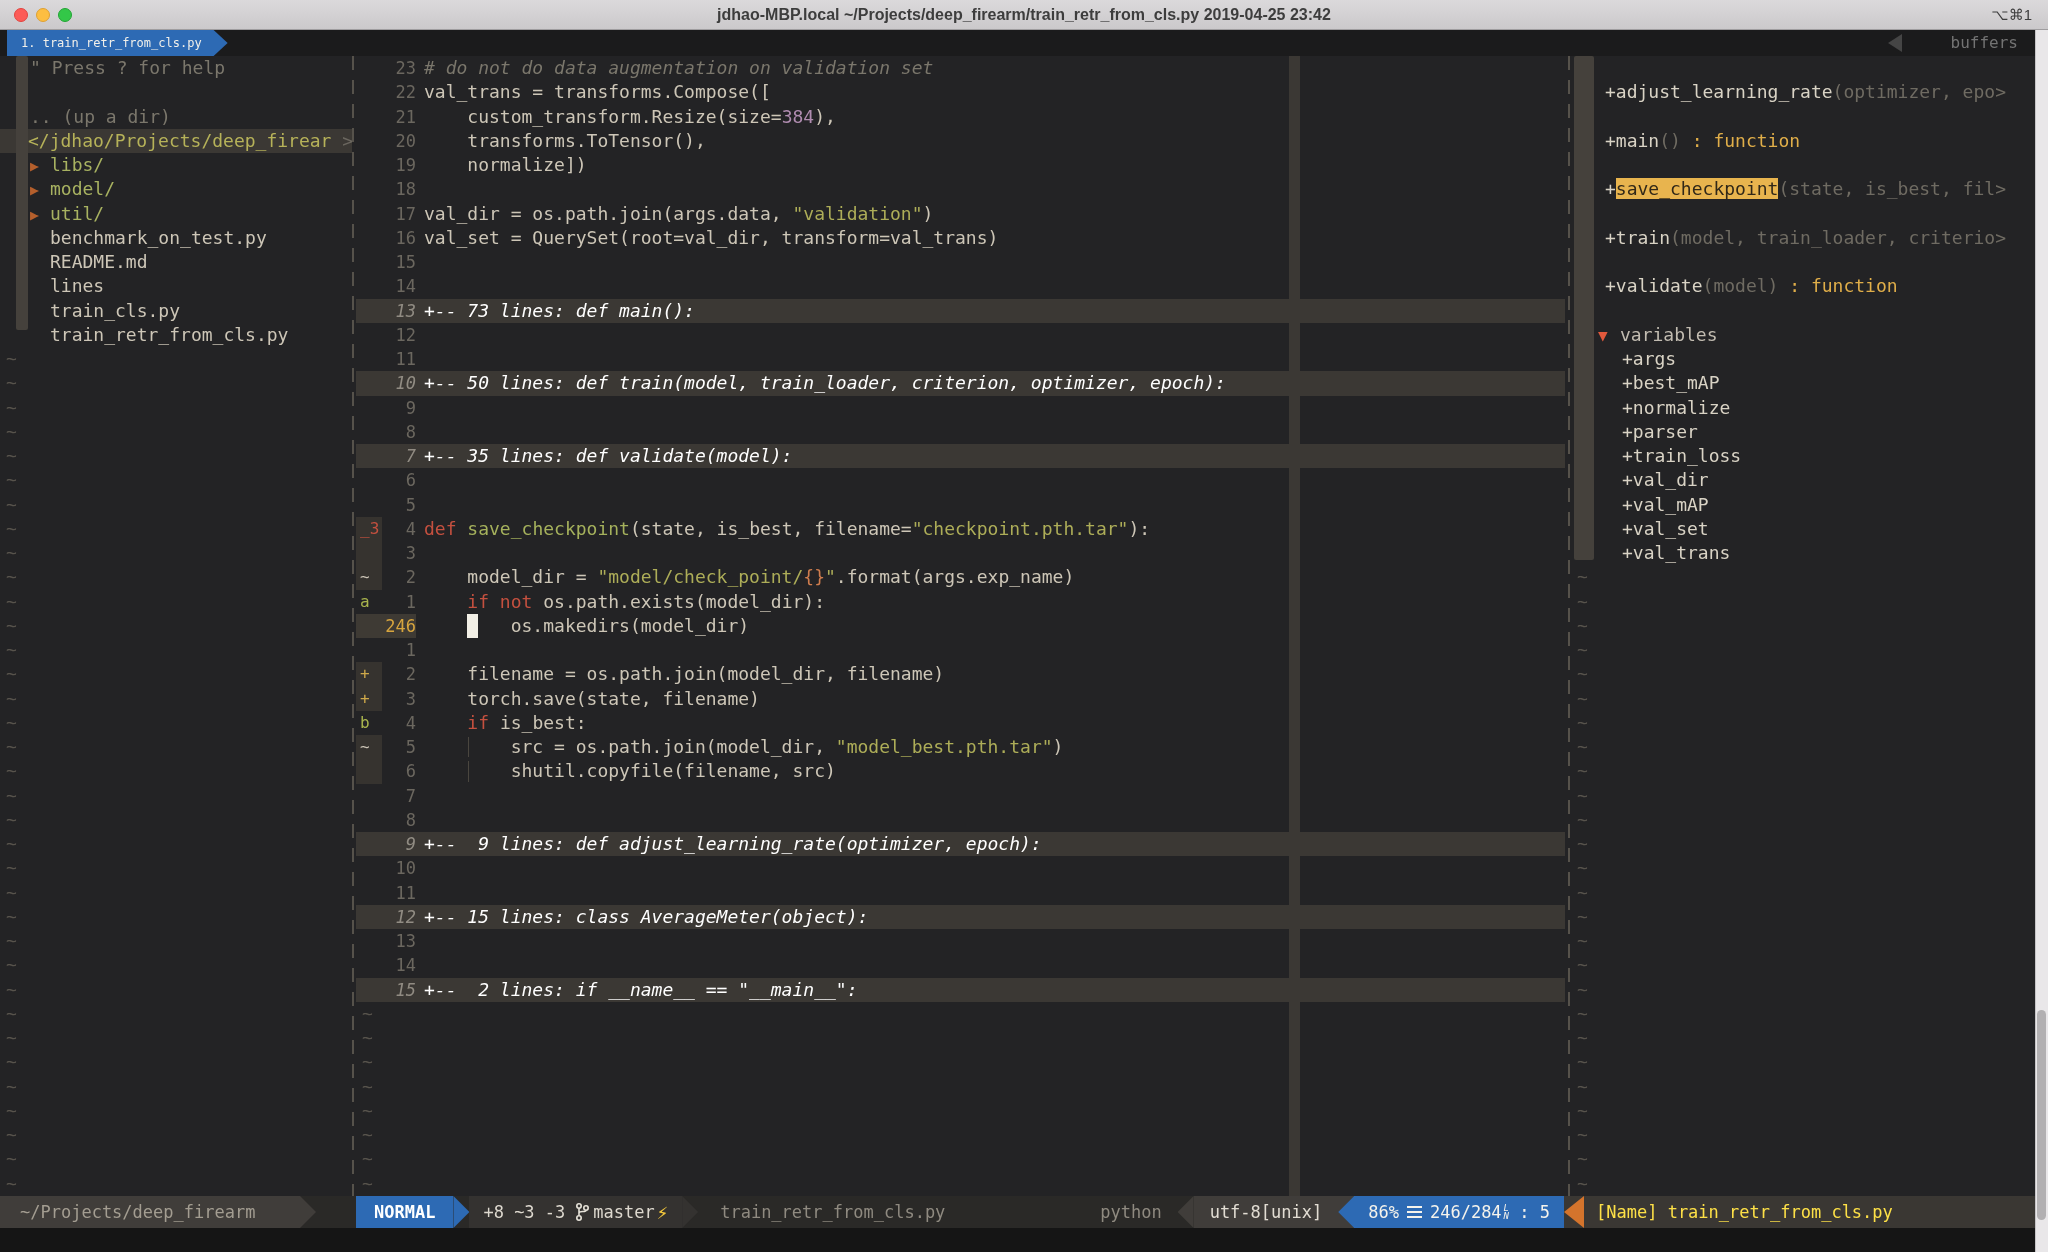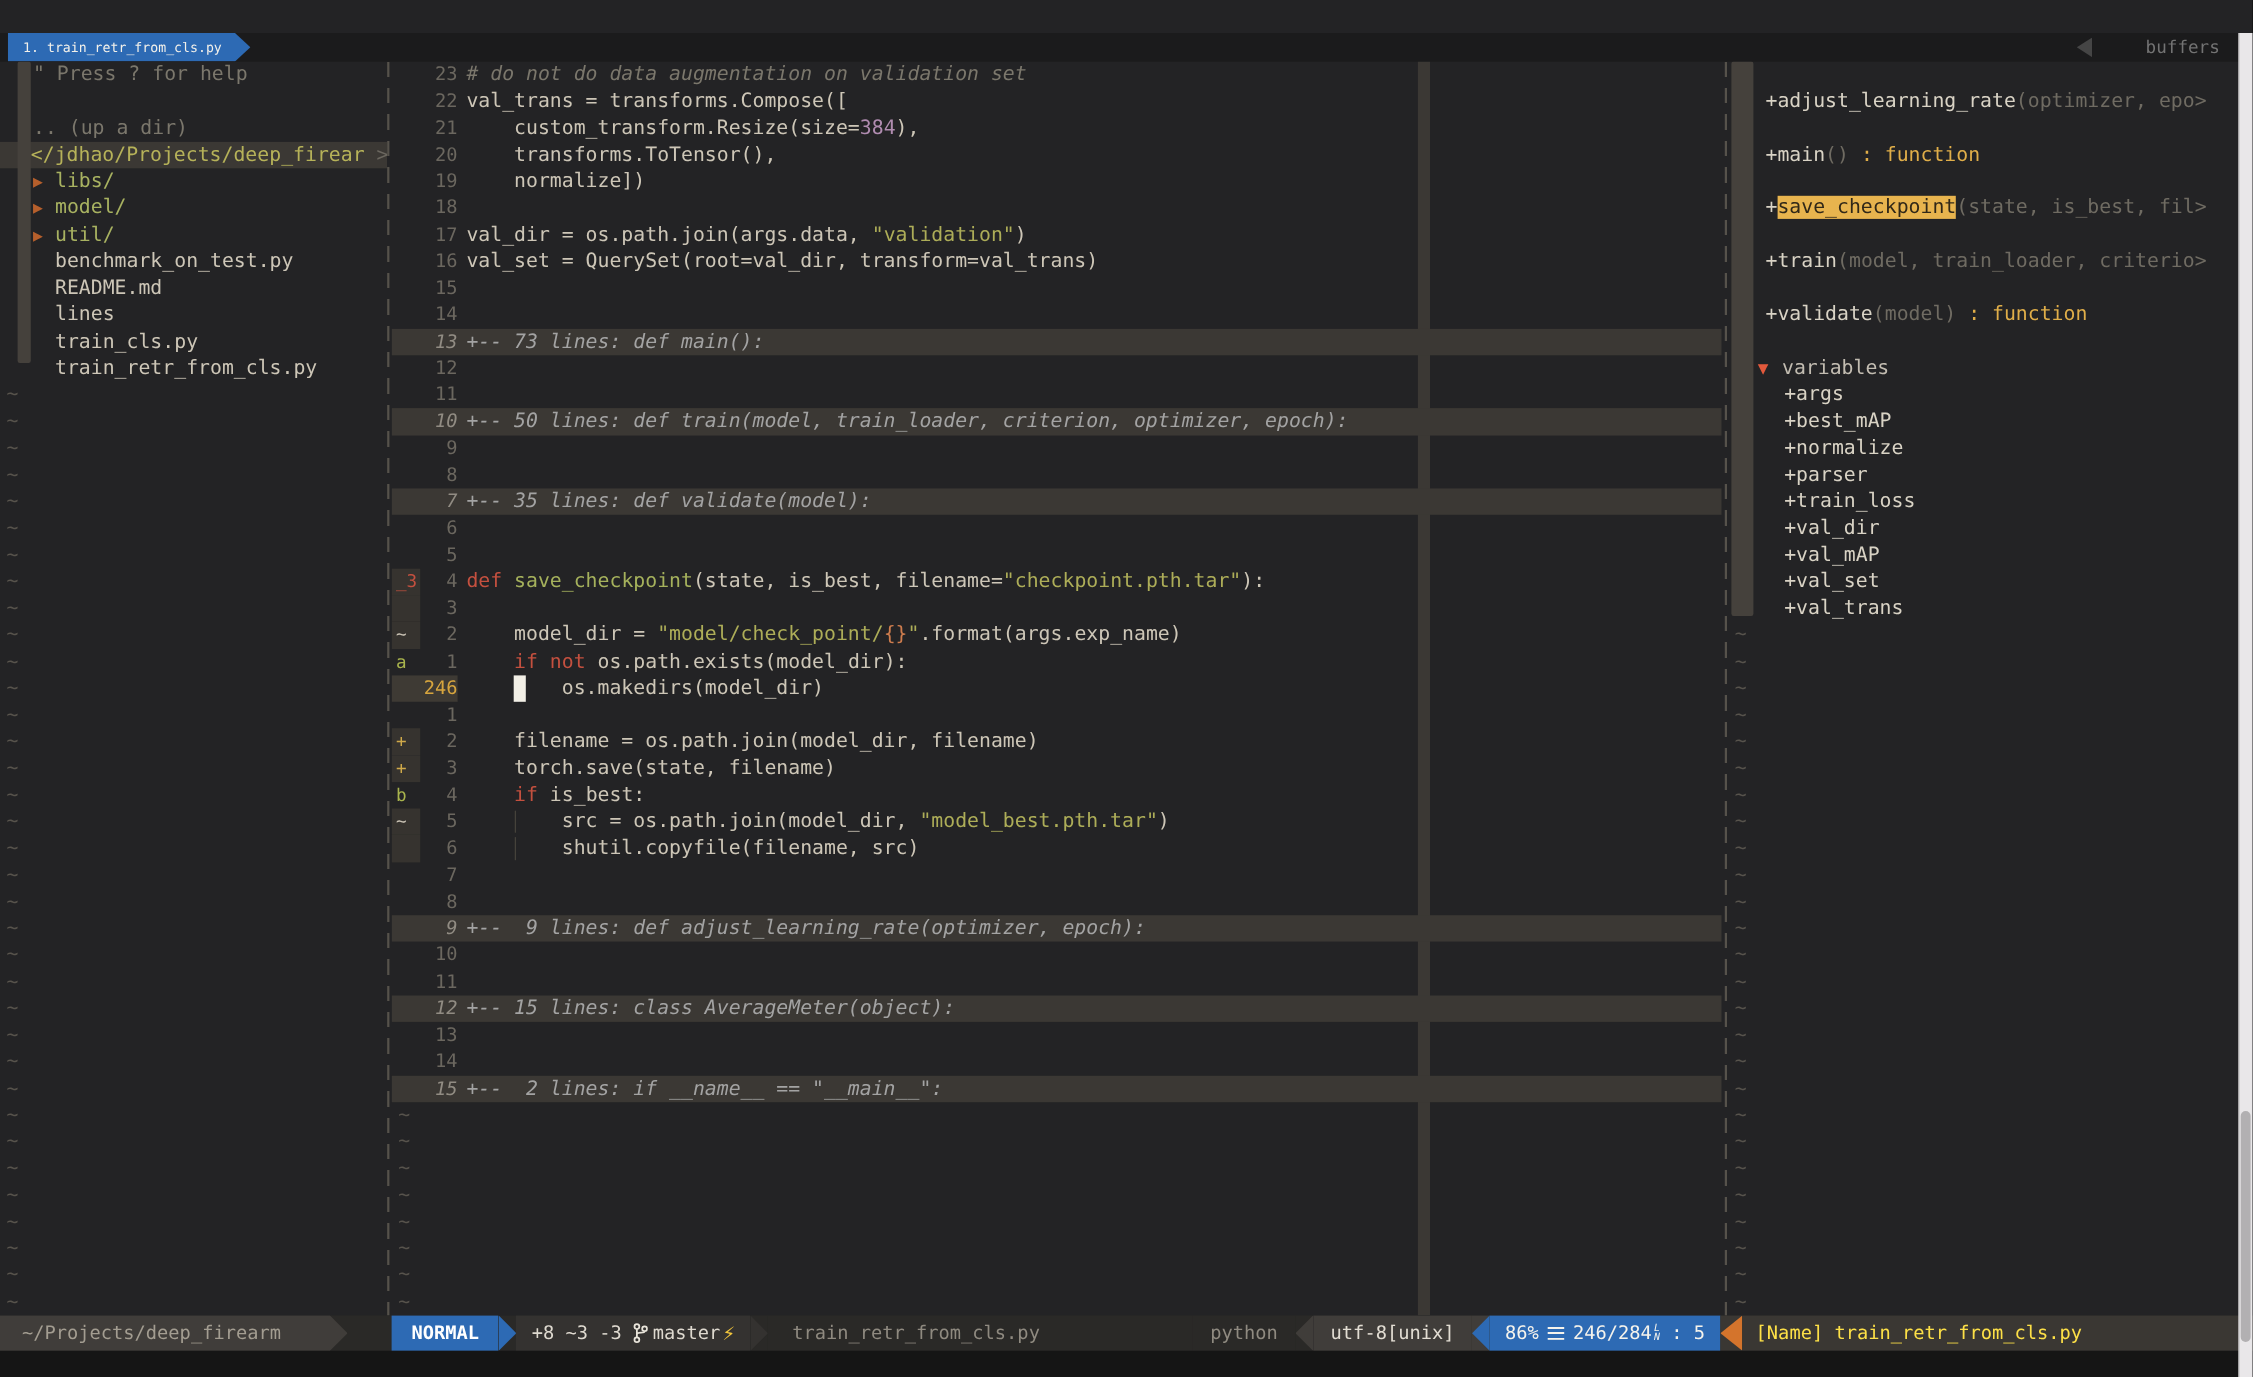--- a/index.html
+++ b/index.html
@@ -64,21 +64,21 @@
   .tok-f { color:#a5b15c; }
   .tok-s { color:#adad58; }
   .tok-n { color:#b08cb0; }
   .tok-o { color:#cf7d4e; }
   .sign-red { color:#c4503f; }
   .sign-lt { color:#ccc5b7; }
   .sign-mark { color:#a9b44d; }
   .sign-yel { color:#cfa94a; }
   .fold-band { background:#3b3834; width:1209px; display:flex; font-style:italic; }
   .fold-band .num-cell { color:#918c83; }
-  .fold-text { margin-left:8px; font-size:18px; color:#a3a3a3; }
+  .fold-text { margin-left:8px; font-size:18px; color:#ffffff; }
   .cur-numwrap { display:flex; background:#3e3a34; flex:none; }
   .cur-numwrap .num-cell { color:#d7a53e; }
   .guide-line { position:absolute; left:112px; top:2px; bottom:2px; width:1px; background:#4a463f; }
   .cursor-block { position:absolute; left:111px; top:0; width:11px; height:24.26px; background:#f2efe6; }
   .ct-tilde { padding-left:6px; }
   
   .tb-row { font-size:18px; padding-left:33px; color:#d9d3c5; }
   .tb-args { color:#6f6b62; }
   .tb-suffix { color:#e0ae49; }
   .tb-hl { background:#e8b44e; color:#312818; }
@@ -122,20 +122,27 @@
   #right-scrollbar { position:absolute; right:0; top:30px; width:13px; height:1222px;
     background:#e9e7e9; border-left:1px solid #c6c4c6; z-index:20; }
   #right-thumb { position:absolute; right:2px; top:980px; width:9px; height:210px;
     background:#b2b0b2; border-radius:5px; }
 </style>
 </head>
 <body>
 
 <div id="window">
 
+  <div id="titlebar">
+    <span class="traffic t-red"></span>
+    <span class="traffic t-yellow"></span>
+    <span class="traffic t-green"></span>
+    <div id="title-text">jdhao-MBP.local  ~/Projects/deep_firearm/train_retr_from_cls.py  2019-04-25 23:42</div>
+    <div id="title-shortcut">⌥⌘1</div>
+  </div>
 
   <div id="tabbar">
     <div id="tab-active">1. train_retr_from_cls.py</div>
     <div id="buffers-tri"></div>
     <div id="buffers-label">buffers</div>
   </div>
 
   <div id="nerdtree" class="pane">
     <div id="nt-thumb" class="scroll-thumb"></div>
     <div id="nt-rows">

